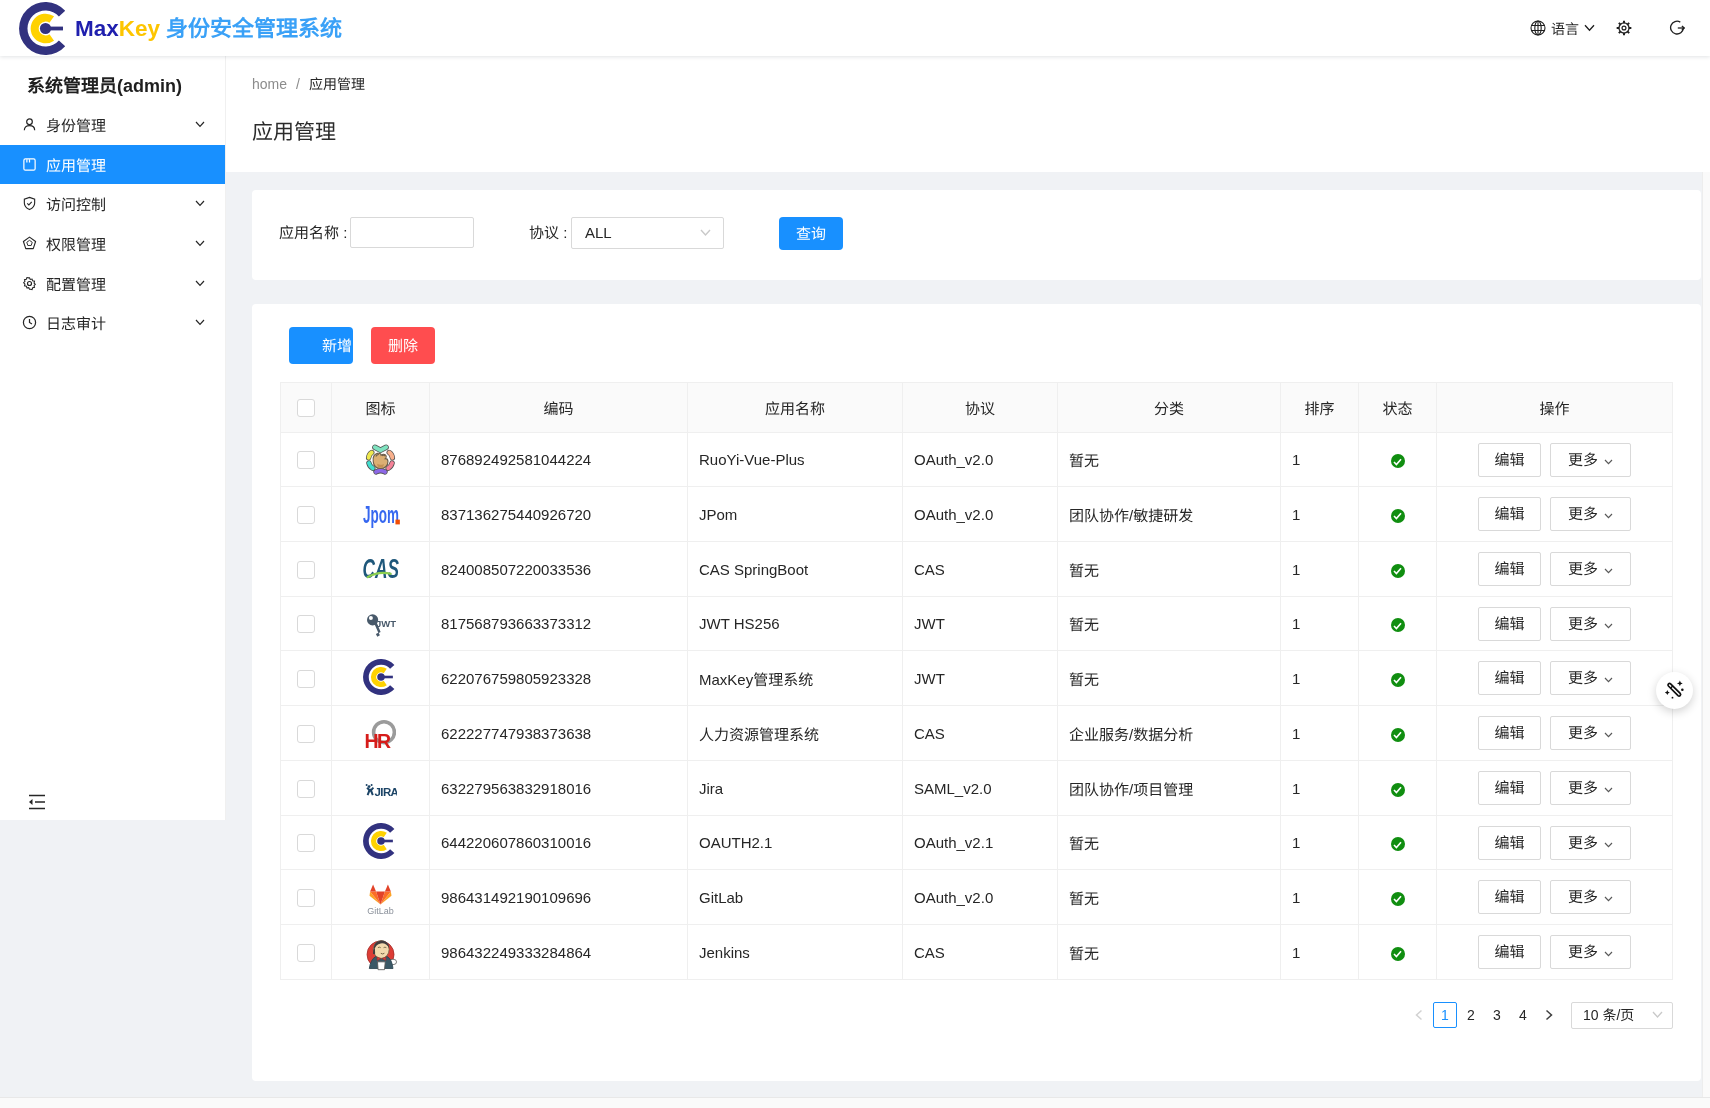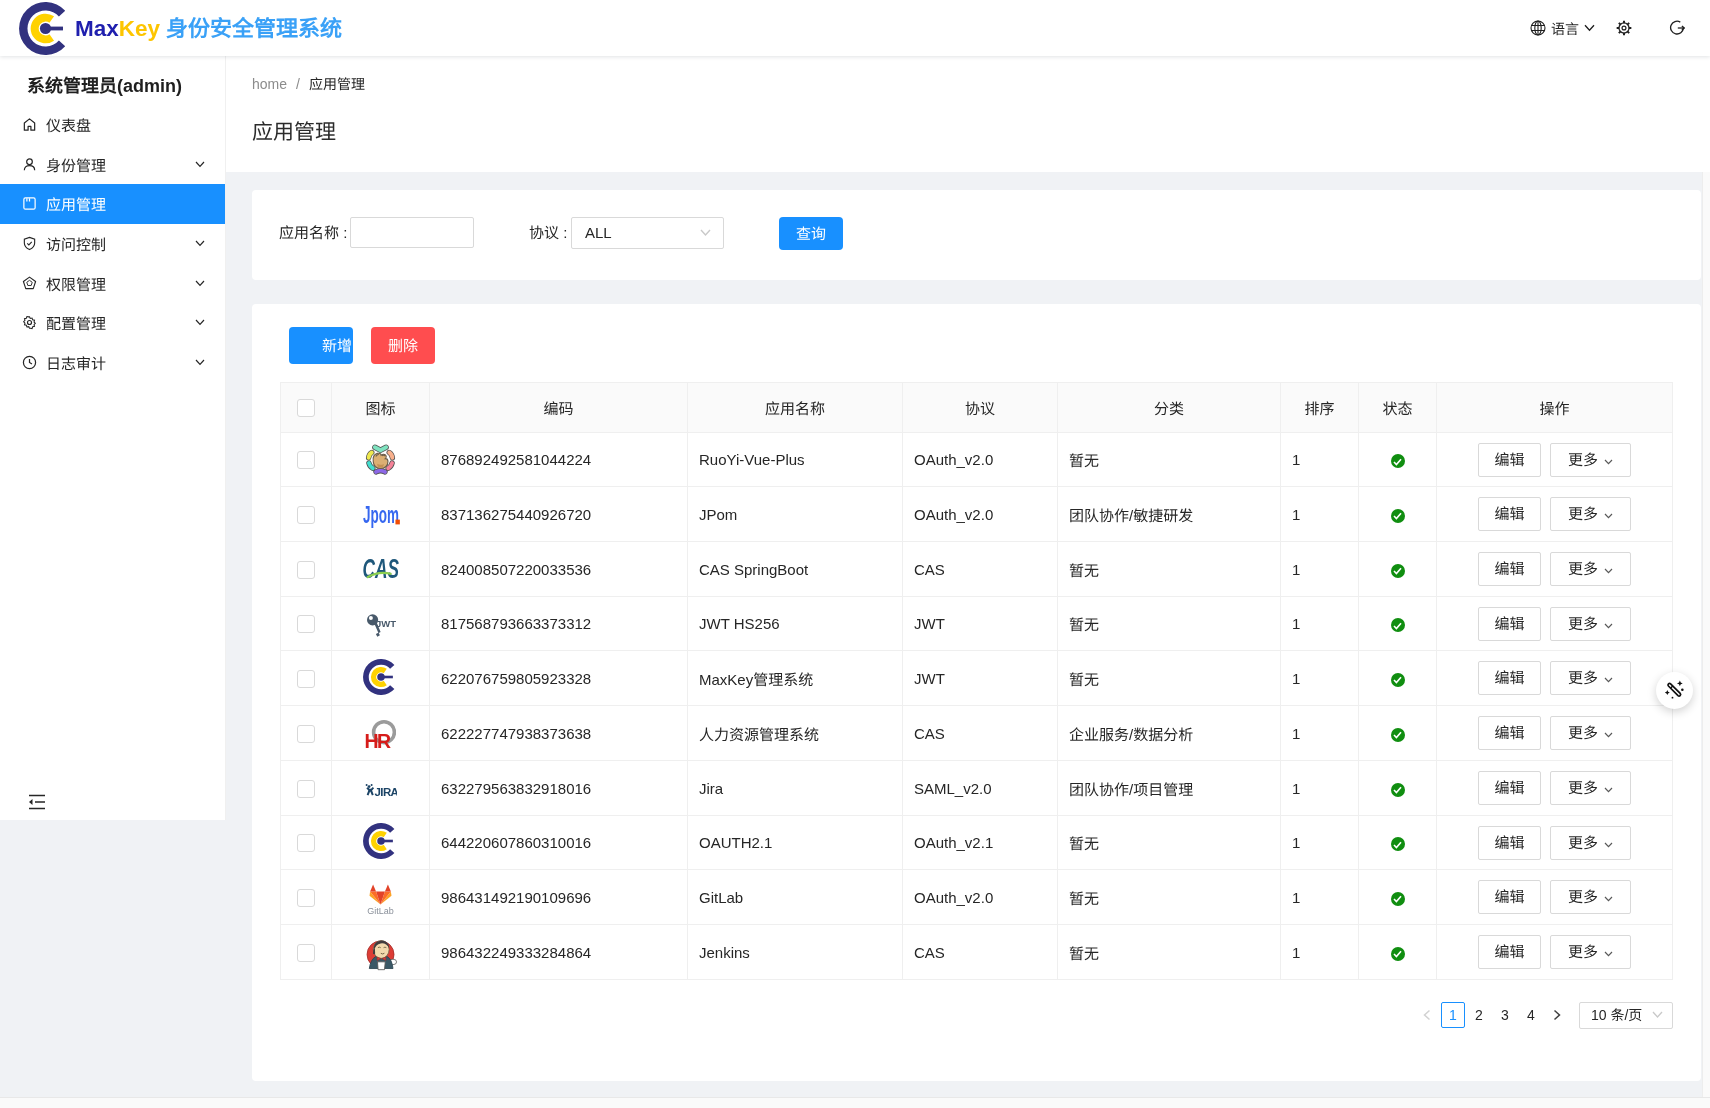--- a/index.html
+++ b/index.html
@@ -56,21 +56,21 @@
 .opb{display:inline-block;height:34px;line-height:32px;border:1px solid #d9d9d9;border-radius:2px;background:#fff;font-size:15px;color:#262626;text-align:center;vertical-align:middle;}
 .ob1{width:63px;}
 .ob2{width:81px;margin-left:9px;}
 .ok{display:inline-block;width:14px;height:14px;border-radius:50%;background:#108e10;position:relative;vertical-align:middle;}
 .ok svg{position:absolute;left:2.5px;top:3.5px;}
 
 .pag{position:absolute;right:28px;top:697px;height:28px;display:flex;align-items:center;font-size:14px;color:#262626;}
 .pag .pg{min-width:26px;text-align:center;}
 .pag .pnum{border:1px solid #1890ff;color:#1890ff;border-radius:2px;width:24px;height:26px;line-height:24px;text-align:center;margin:0 1px;}
 .pag .arr{display:flex;align-items:center;justify-content:center;width:26px;}
-.psel{width:94px;height:27px;border:1px solid #d9d9d9;border-radius:2px;line-height:25px;padding-left:11px;position:relative;margin-left:9px;background:#fff;}
+.psel{width:102px;height:27px;border:1px solid #d9d9d9;border-radius:2px;line-height:25px;padding-left:11px;position:relative;margin-left:9px;background:#fff;}
 .psel svg{position:absolute;right:9px;top:8px;}
 
 .fab{position:absolute;left:1656px;top:672px;width:37px;height:37px;border-radius:50%;background:#fff;box-shadow:0 3px 10px rgba(0,0,0,.18);z-index:30;display:flex;align-items:center;justify-content:center;}
 .hstrip{position:absolute;left:0;top:1097px;width:1710px;height:11px;background:#fafafa;border-top:1px solid #e8e8e8;}
 .vstrip{position:absolute;left:1702px;top:56px;width:8px;height:1041px;background:#fafafa;border-left:1px solid #ededed;}
 .ico-cell{text-align:center;vertical-align:middle;}
 </style>
 </head>
 <body>
 
@@ -420,28 +420,20 @@
     </span>
   </div>
 </div>
 
 <div class="sb">
   <div class="admin">系统管理员(admin)</div>
   <div class="menu" id="menu">
     <div class="mi">
       <span class="ic">
           <svg width="15" height="15" viewBox="0 0 16 16" fill="none" stroke="#262626" stroke-width="1.3">
-            <path d="M2.5 6.5L8 2l5.5 4.5V14h-4v-4h-3v4h-4z" stroke-linejoin="round"></path>
-          </svg>
-        </span>
-      <span class="tx">仪表盘</span>
-    </div>
-    <div class="mi">
-      <span class="ic">
-          <svg width="15" height="15" viewBox="0 0 16 16" fill="none" stroke="#262626" stroke-width="1.3">
             <circle cx="8" cy="5" r="3"></circle>
             <path d="M2.5 14c0-3 2.4-4.8 5.5-4.8S13.5 11 13.5 14"></path>
           </svg>
         </span>
       <span class="tx">身份管理</span>
       <span class="ar">
           <svg width="10" height="7" viewBox="0 0 10 7">
             <path d="M1 1l4 4.3L9 1" stroke="#262626" stroke-width="1.2" fill="none"></path>
           </svg>
         </span>

